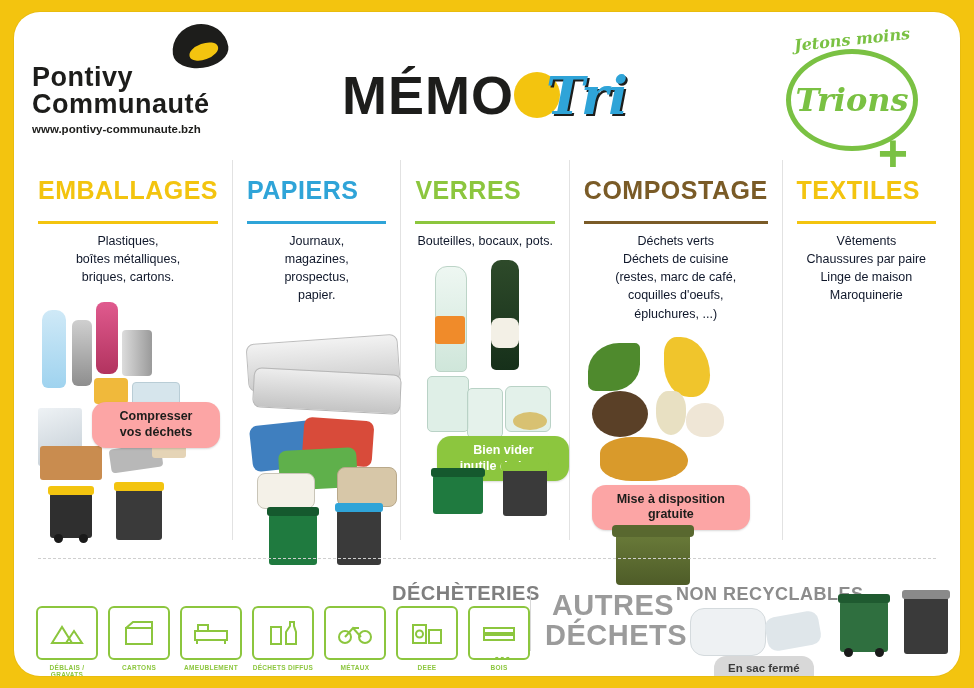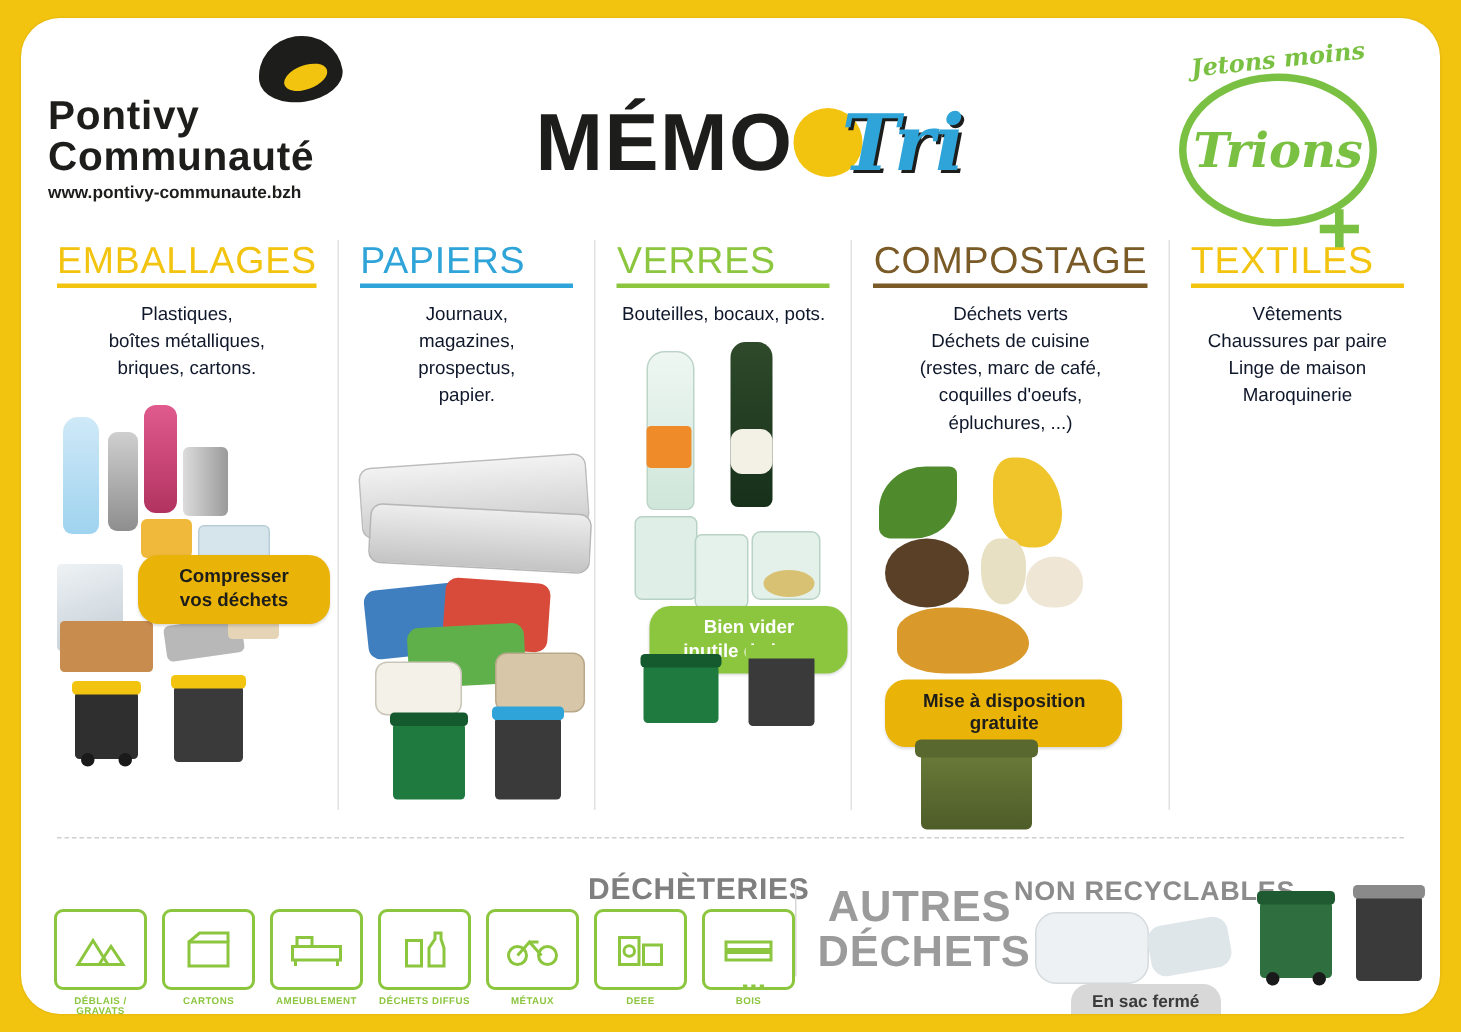--- a/index.html
+++ b/index.html
@@ -47,21 +47,21 @@
     content:"";position:absolute;left:16px;top:20px;width:30px;height:16px;
     background:#f3c40f;border-radius:50%;transform:rotate(-12deg);
   }
   .yellow-wedge{
     position:absolute;left:0;top:0;width:300px;height:150px;
     background:#f3c40f;
     border-bottom-right-radius:120px 110px;
     z-index:-1;
   }
   .memotri{
-    position:absolute;left:316px;top:52px;width:340px;text-align:center;
+    position:absolute;left:301px;top:52px;width:340px;text-align:center;
   }
   .memo{
     font-size:54px;font-weight:bold;color:#1d1d1b;letter-spacing:1px;
     display:inline-block;vertical-align:middle;
   }
   .tri-dot{
     display:inline-block;width:46px;height:46px;border-radius:50%;
     background:#f3c40f;vertical-align:middle;margin-right:-14px;
   }
   .tri-word{
@@ -92,39 +92,39 @@
   
   .cols{
     position:relative;display:flex;height:380px;padding:0 10px;
   }
   .col{
     flex:1;position:relative;padding:0 8px;
     border-right:1px solid #e2e2e2;
   }
   .col:last-child{border-right:none;}
   .col-title{
-    font-size:25px;font-weight:normal;letter-spacing:.5px;
-    padding-bottom:0;margin:0 6px 8px 6px;
+    font-size:25px;font-weight:bold;letter-spacing:.5px;
+    padding-bottom:16px;margin:16px 6px 8px 6px;
   }
   .c-emb{color:#f3c40f;border-bottom:3px solid #f3c40f;}
   .c-pap{color:#2fa4d8;border-bottom:3px solid #2fa4d8;}
   .c-ver{color:#8cc63e;border-bottom:3px solid #8cc63e;}
   .c-com{color:#7a5b27;border-bottom:3px solid #7a5b27;}
   .c-tex{color:#f3c40f;border-bottom:3px solid #f3c40f;}
   .col-desc{
     font-size:12.5px;color:#0f172a;text-align:center;line-height:1.45;
     padding:0 4px;
   }
   .art{position:relative;margin-top:10px;height:250px;}
   .callout{
     position:absolute;border-radius:14px;padding:7px 12px;
     font-size:12.5px;font-weight:bold;color:#1d1d1b;text-align:center;
     line-height:1.25;box-shadow:0 1px 2px rgba(0,0,0,.15);
   }
-  .callout-yellow{background:#eab308;}
+  .callout-yellow{background:#fca5a5;}
   .callout-green{background:#8cc63e;}
   .callout-dark{background:#3c3c3b;color:#fff;}
   
   .blob{position:absolute;border-radius:8px;}
   .bin{
     position:absolute;width:42px;height:46px;border-radius:4px 4px 3px 3px;
     background:#2f2f2f;
   }
   .bin .lid{position:absolute;left:-2px;top:-6px;width:46px;height:9px;border-radius:3px;}
   .bin .wheel{position:absolute;bottom:-5px;width:9px;height:9px;border-radius:50%;background:#1a1a1a;}

